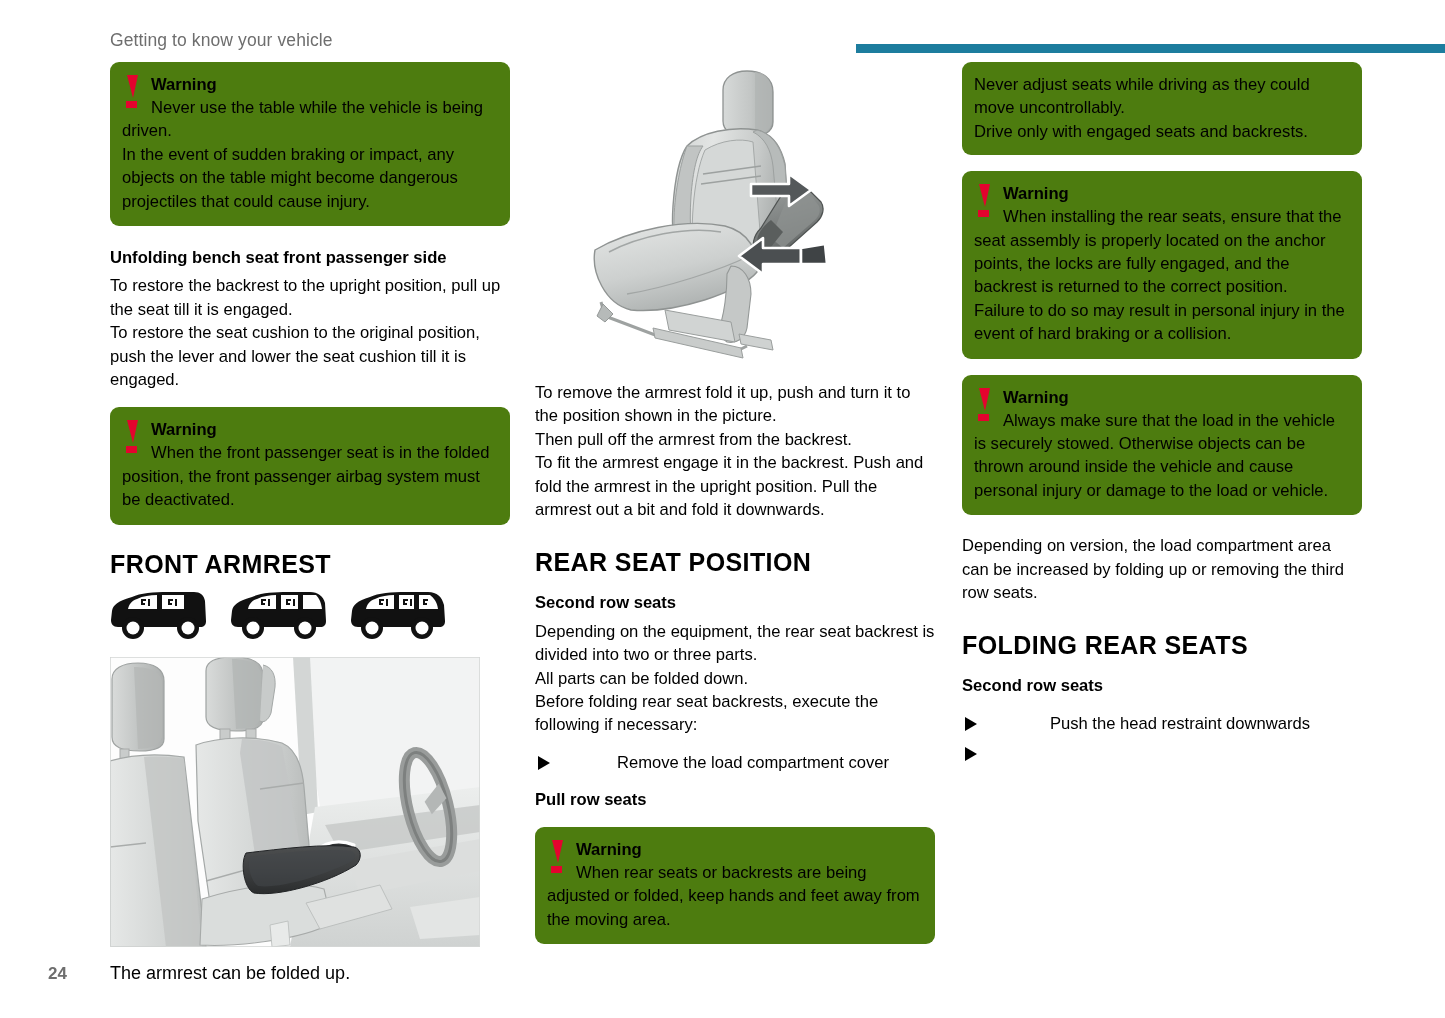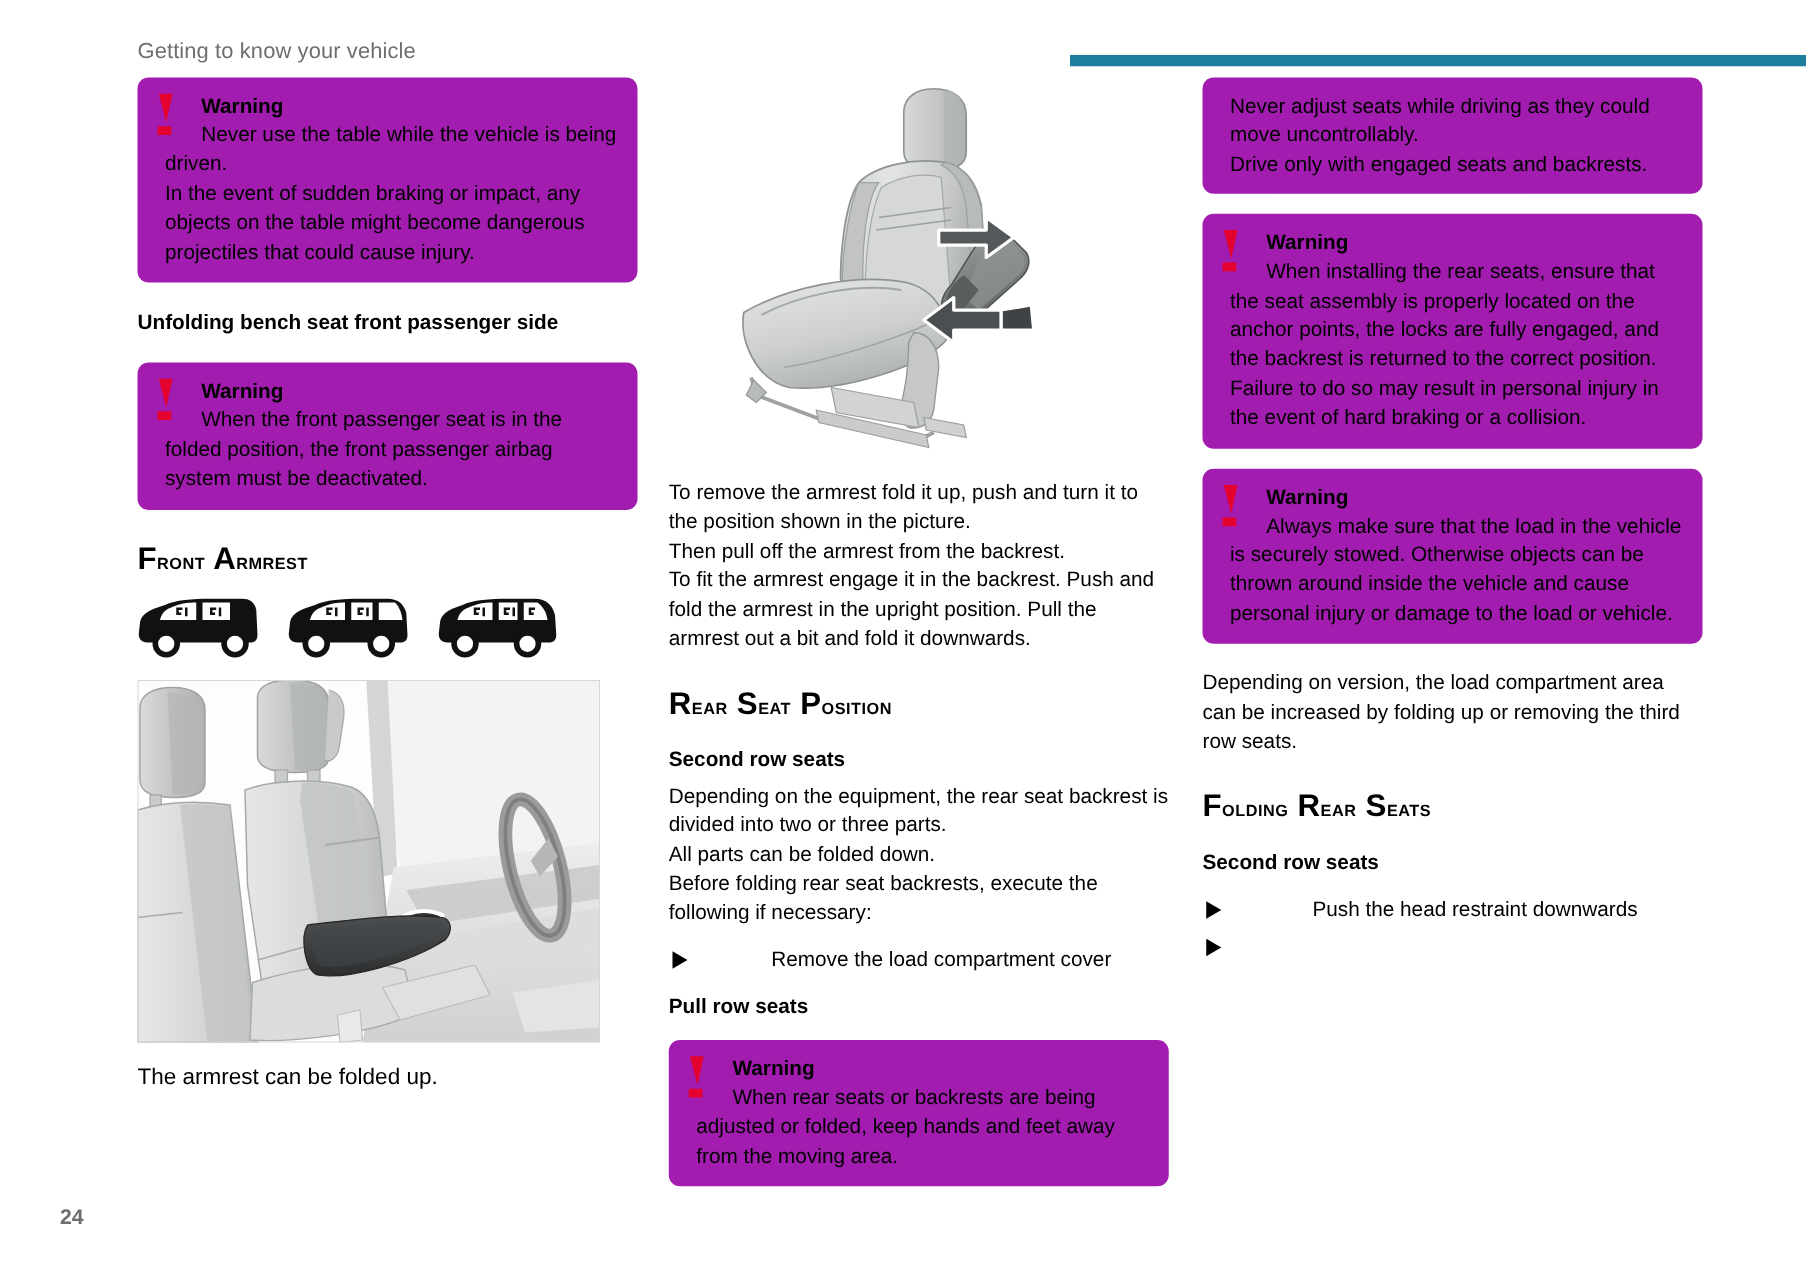--- a/index.html
+++ b/index.html
@@ -77,27 +77,27 @@
     font-variant: small-caps;
     text-transform: capitalize;
     letter-spacing: 0.4px;
     line-height: 30px;
     margin: 0;
     white-space: nowrap;
   }
   
   .section-head .sc-word { white-space: nowrap; }
   .section-head .sc-cap { font-size: 25px; }
-  .section-head .sc-rest { font-size: 13px; }
+  .section-head .sc-rest { font-size: 25px; }
 
   
   .warnbox {
-    background: #a21caf;
+    background: #4d7c0f;
     border-radius: 9px;
-    padding: 12px 14px 13px 22px;
+    padding: 12px 14px 13px 12px;
     box-sizing: border-box;
     position: relative;
     font-size: 16.6px;
     line-height: 23.4px;
   }
   .warnbox .wtitle {
     font-weight: bold;
     margin: 0 0 0 29px;
     line-height: 22px;
   }
@@ -198,20 +198,21 @@
           <div class="dot"></div>
       </div>
       <p class="wtitle">Warning</p>
       <p class="wbody"><span class="indent-first"></span><span>Never use the table while the vehicle is being driven.<br>In the event of sudden braking or impact, any objects on the table might become dangerous projectiles that could cause injury.</span></p>
     </div>
 
     <div class="spacer-20"></div>
 
     <p class="sub-head">Unfolding bench seat front passenger side</p>
     <div class="spacer-8" style="height:5px"></div>
+    <div class="body-text">To restore the backrest to the upright position, pull up the seat till it is engaged.<br>To restore the seat cushion to the original position, push the lever and lower the seat cushion till it is engaged.</div>
 
     <div class="spacer-16"></div>
 
     <div class="warnbox">
       <div class="warn-icon">
         <div class="bar"></div>
           <div class="dot"></div>
       </div>
       <p class="wtitle">Warning</p>
       <p class="wbody"><span class="indent-first"></span><span>When the front passenger seat is in the folded position, the front passenger airbag system must be deactivated.</span></p>

